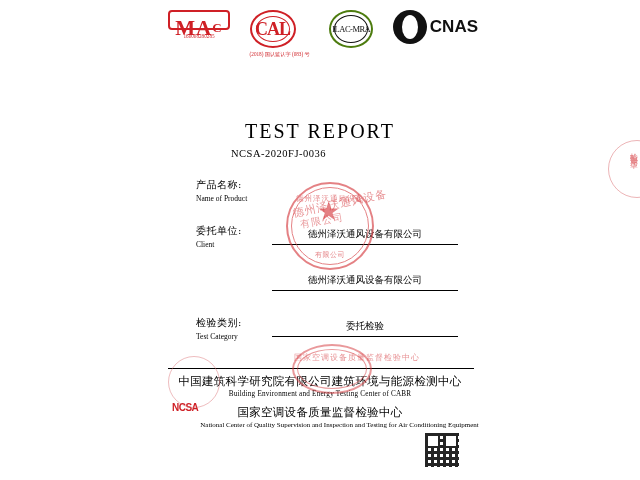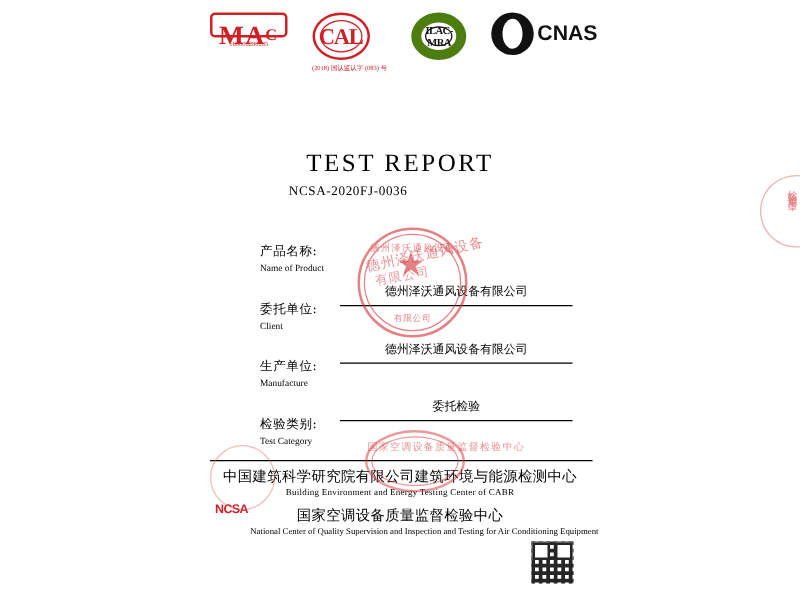--- a/index.html
+++ b/index.html
@@ -81,28 +81,28 @@
     position: absolute;
     left: 4px; top: 4px; right: 4px; bottom: 4px;
     border: 1px solid #cf2026;
     border-radius: 50%;
   }
   
   .ilac-mark {
     width: 44px;
     height: 38px;
     border-radius: 50%;
-    border: 8px solid #4d7c0f;
+    border: 2px solid #4d7c0f;
     color: #111;
     box-sizing: border-box;
     display: flex;
     align-items: center;
     justify-content: center;
     font-size: 8.5px;
-    font-weight: bold;
+    font-weight: normal;
     letter-spacing: -0.5px;
     position: relative;
   }
   .ilac-mark::before {
     content: "";
     position: absolute;
     left: 3px; top: 3px; right: 3px; bottom: 3px;
     border: 1px solid #111;
     border-radius: 50%;
   }
@@ -191,24 +191,23 @@
     top: 178px;
     left: 196px;
     width: 262px;
   }
   .field-row {
     position: relative;
     height: 46px;
   }
   .field-label {
     position: absolute;
-    left: 12px;
+    left: 0;
     top: 0;
     width: 74px;
-    margin-top: 16px;
   }
   .label-cn {
     font-family: "DejaVu Serif", serif;
     font-size: 10px;
     color: #000;
     letter-spacing: 0.5px;
     white-space: nowrap;
   }
   .label-en {
     font-family: "Liberation Serif", serif;
@@ -501,24 +500,20 @@
 
     <div class="field-row">
       <div class="field-label">
         <div class="label-cn">委托单位:</div>
         <div class="label-en">Client</div>
       </div>
       <div class="field-value">德州泽沃通风设备有限公司</div>
     </div>
 
     <div class="field-row">
-      <div class="field-label">
-        <div class="label-cn">生产单位:</div>
-        <div class="label-en">Manufacture</div>
-      </div>
       <div class="field-value">德州泽沃通风设备有限公司</div>
     </div>
 
     <div class="field-row">
       <div class="field-label">
         <div class="label-cn">检验类别:</div>
         <div class="label-en">Test Category</div>
       </div>
       <div class="field-value">委托检验</div>
     </div>

